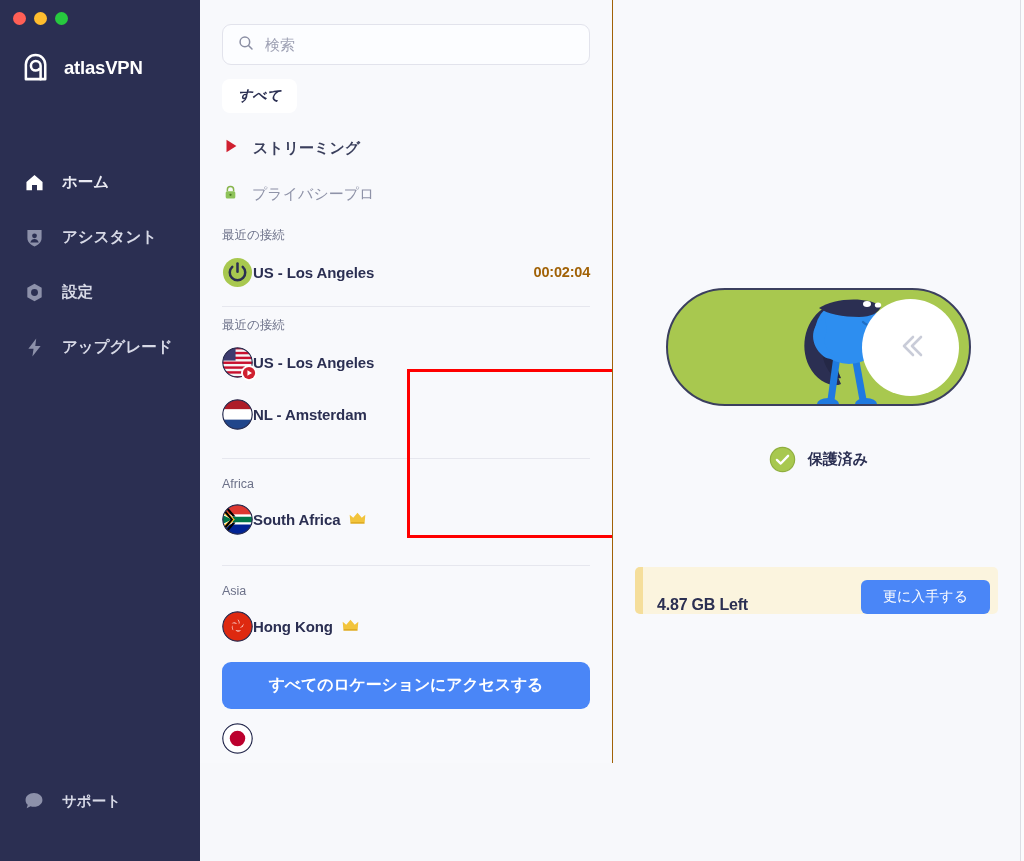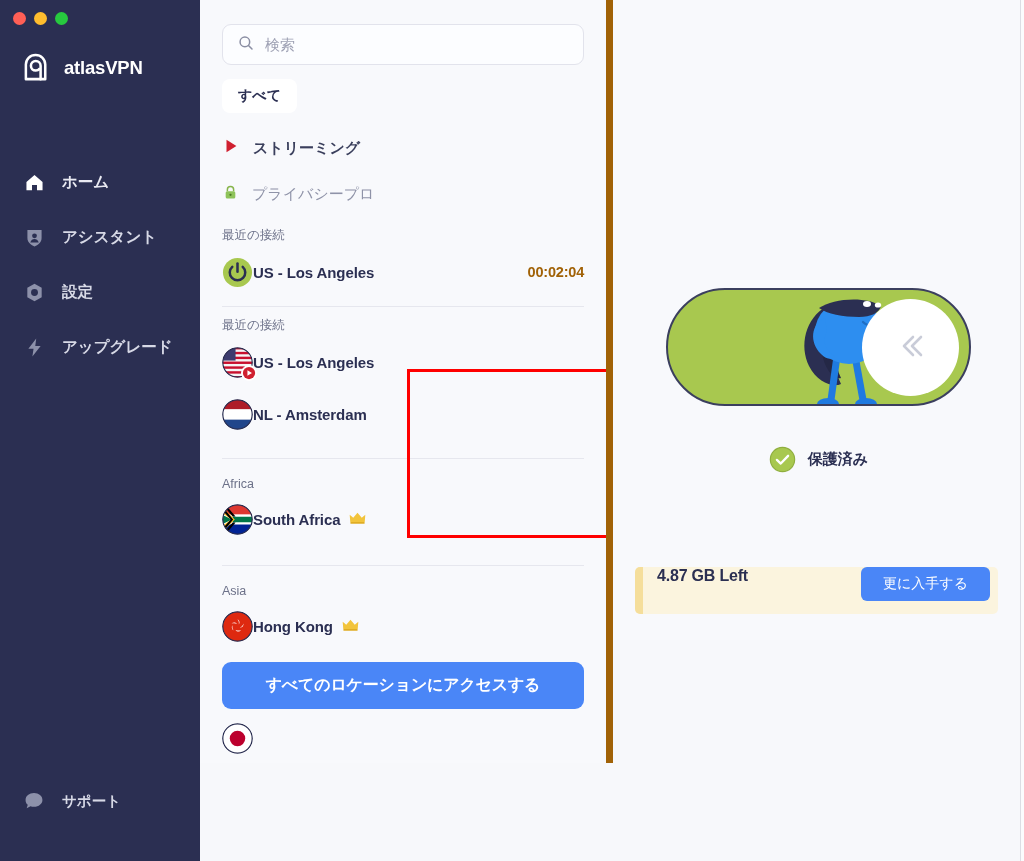--- a/index.html
+++ b/index.html
@@ -34,36 +34,36 @@
   .nav-label { color: #e9eaf2; font-size: 15.5px; font-weight: 600; }
   .nav-item.dim .nav-label { color: #d7d9e6; }
 
   .support { position: absolute; bottom: 48px; left: 22px; display: flex; align-items: center; gap: 16px; cursor:pointer; }
   .support .nav-label { color: #d7d9e6; font-size: 14.5px; }
 
   
   .listpanel {
     width: 413px; flex: 0 0 413px; height: 763px;
     background: #f8f9fc; position: relative;
-    border-right: 7px solid #a16207;
+    border-right: 1px solid #a16207;
     overflow: hidden;
   }
   .search-wrap { padding: 24px 22px 0 22px; }
   .search-box {
     height: 41px; border: 1px solid #e2e3ec; border-radius: 9px;
     background: #fcfdff; display: flex; align-items: center; gap: 10px;
     padding: 0 14px;
   }
   .search-box input {
     border: none; outline: none; background: transparent;
     font-family: inherit; font-size: 15px; color: #2b2f52; width: 100%;
   }
   .search-box input::placeholder { color: #9ea1b4; }
 
-  .chips { padding: 14px 22px 0 22px; display: flex; gap: 8px; }
+  .chips { padding: 14px 22px 0 22px; display: flex; gap: 8px; font-style: italic; }
   .chip {
     background: #ffffff; border-radius: 8px; padding: 8px 16px;
     font-size: 14px; color: #2b2f52; font-weight: 600; cursor: pointer;
   }
 
   .quick { padding: 12px 22px 0 22px; }
   .quick-row { display:flex; align-items:center; gap: 13px; height: 46px; cursor:pointer; }
   .quick-label { font-size: 15px; font-weight: 600; color: #3a3f5c; }
   .quick-row.muted .quick-label { color: #8f93a8; font-weight: 500; }
 
@@ -124,21 +124,21 @@
   }
   .mascot { position: absolute; left: 107px; top: -6px; width: 132px; height: 130px; }
 
   .status { margin-top: 40px; display: flex; align-items: center; gap: 12px; }
   .status-ico { width: 27px; height: 27px; }
   .status-text { font-size: 15px; font-weight: 700; color: #2b2f52; }
 
   .bottombar {
     position: absolute; left: 22px; right: 26px; bottom: 26px;
     height: 47px; background: #fbf4de; border-radius: 5px;
-    display: flex; align-items: flex-start; padding-left: 22px; padding-right: 8px;
+    display: flex; align-items: flex-end; padding-left: 22px; padding-right: 8px;
     overflow: hidden;
   }
   .bottombar::before {
     content:""; position: absolute; left: 0; top: 0; bottom: 0; width: 8px;
     background: #f5de9b;
   }
   .gb-text { font-size: 16px; font-weight: 700; color: #2b2f52; letter-spacing:-0.2px; }
   .get-more {
     margin-left: auto; background: #4a86f7; color: #fff; border: none;
     border-radius: 6px; height: 34px; padding: 0 22px;

